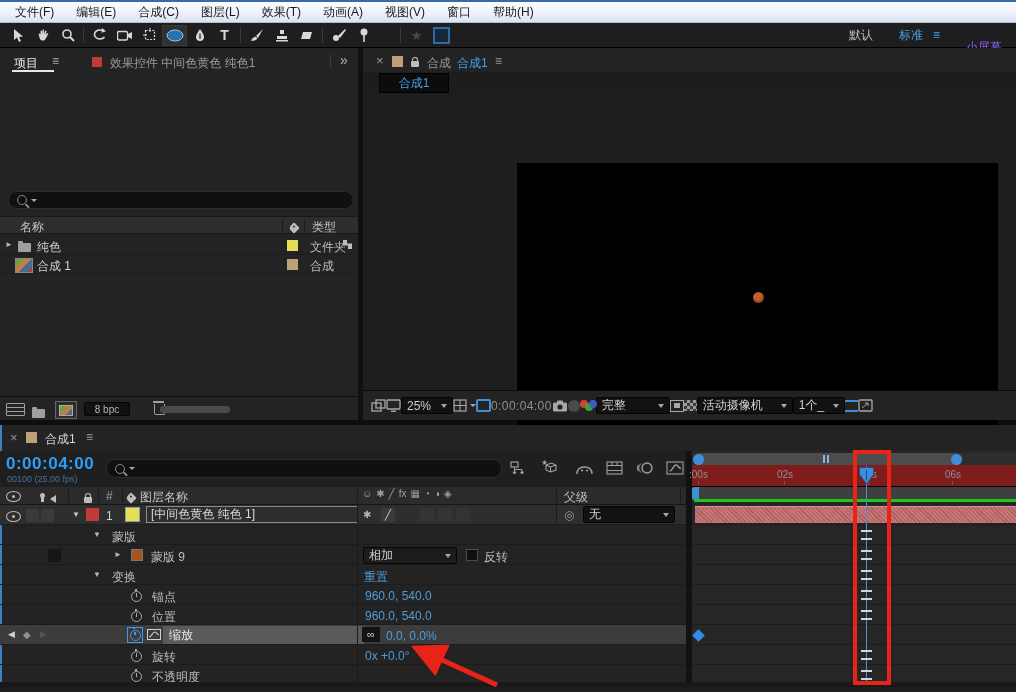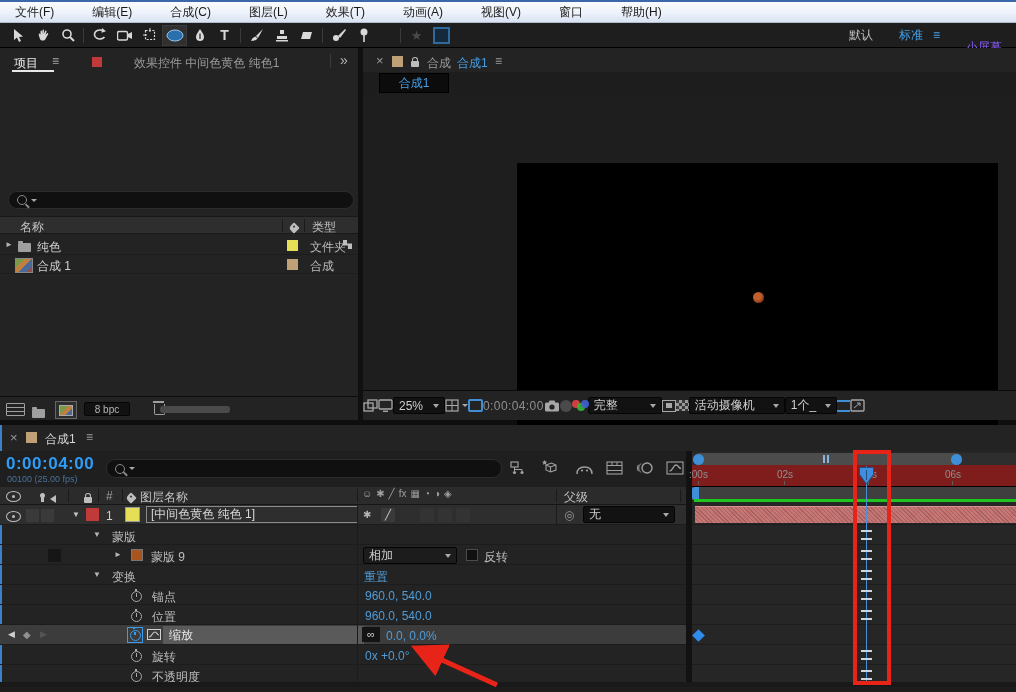--- a/index.html
+++ b/index.html
@@ -7,21 +7,21 @@
        font-family:"Liberation Sans","DejaVu Sans",sans-serif;font-size:12px;color:#c8c8c8;}
   .abs{position:absolute;}
   .flex{display:flex;align-items:center;}
   .gi{display:inline-block;line-height:1;}
   .blue{color:#44a0e8;}
   .val{color:#4f9cd8;}
   .dim{color:#9a9a9a;}
   
   #menubar{left:0;top:0;width:1016px;height:23px;box-sizing:border-box;display:flex;align-items:center;
     background:linear-gradient(180deg,#fafcff,#edf2fb 55%,#d9e3f2);border-top:2px solid #3a68a8;
-    border-bottom:1px solid #b2bccd;color:#1a1a1a;padding-left:4px;gap:16px;}
+    border-bottom:1px solid #b2bccd;color:#1a1a1a;padding-left:4px;}
   .menu-item{padding:0 11px;font-size:12px;cursor:default;}
   
   #toolbar{left:0;top:23px;width:1016px;height:25px;box-sizing:border-box;background:#1e1e1e;
     border-bottom:1px solid #000;display:flex;align-items:center;padding-left:5px;}
   .tool{width:25px;height:21px;display:flex;align-items:center;justify-content:center;color:#d8d8d8;}
   .tool.active{background:#303030;border:1px solid #3a3a3a;box-sizing:border-box;}
   .tsep{width:1px;height:15px;background:#3a3a3a;margin:0 3px;}
   
   .well{background:#121212;border:1px solid #050505;border-radius:2px;height:17px;box-sizing:border-box;
         display:flex;align-items:center;padding:0 5px;color:#cfcfcf;}
@@ -173,21 +173,21 @@
       <span style="color:#8b5cf6;margin-top:24px;">小屏幕</span>
     </div>
   </div>
 
   <div class="abs" style="left:0;top:48px;width:358px;height:372px;background:#232323;">
 
     <span class="abs" style="left:14px;top:7px;color:#e8e8e8;">项目</span>
     <span class="abs" style="left:12px;top:22px;width:42px;height:2px;background:#e8e8e8;"></span>
     <span class="abs gi" style="left:52px;top:7px;color:#aaa;">≡</span>
     <span class="abs swatch" style="left:92px;top:9px;width:10px;height:10px;background:#c13a3a;"></span>
-    <span class="abs dim" style="left:110px;top:7px;margin-left:24px;">效果控件 中间色黄色 纯色1</span>
+    <span class="abs dim" style="left:110px;top:7px;">效果控件 中间色黄色 纯色1</span>
     <span class="abs gi" style="left:340px;top:5px;color:#b5b5b5;font-size:14px;">»</span>
     <span class="abs" style="left:330px;top:6px;width:1px;height:14px;background:#3a3a3a;"></span>
 
     <div class="abs searchbox" style="left:8px;top:143px;width:346px;height:18px;">
       <span class="mag"></span>
       <span class="chev" style="margin-left:4px;border-top-width:3px;"></span>
     </div>
 
     <div class="abs" style="left:0;top:168px;width:358px;height:18px;background:#2e2e2e;border-top:1px solid #191919;border-bottom:1px solid #191919;box-sizing:border-box;">
       <span class="abs" style="left:20px;top:2px;color:#c5c5c5;">名称</span>
@@ -240,21 +240,21 @@
     <div class="abs" style="left:16px;top:25px;width:70px;height:20px;background:#0c0c0c;border:1px solid #000;box-sizing:border-box;display:flex;align-items:center;justify-content:center;">
       <span class="blue">合成1</span>
     </div>
     
     <div class="abs" style="left:0;top:46px;width:653px;height:296px;background:#1e1e1e;">
       <div class="abs" style="left:154px;top:69px;width:481px;height:268px;background:#000;">
         <span class="abs" style="left:236px;top:129px;width:11px;height:11px;border-radius:50%;background:radial-gradient(circle at 40% 38%,#c2602c 0 35%,#8a3c1e 70%,#5a2410);"></span>
       </div>
     </div>
     
-    <div class="abs flex" style="left:0;top:342px;width:653px;height:30px;background:#232323;border-top:1px solid #0a0a0a;box-sizing:border-box;padding-left:0;">
+    <div class="abs flex" style="left:0;top:342px;width:653px;height:30px;background:#232323;border-top:1px solid #0a0a0a;box-sizing:border-box;padding-left:8px;">
       <span>
           <svg width="15" height="13">
             <rect x="1" y="4" width="9" height="8" fill="none" stroke="#a8a8a8" stroke-width="1.3"></rect>
             <rect x="5" y="1" width="9" height="8" fill="none" stroke="#a8a8a8" stroke-width="1.3"></rect>
           </svg>
         </span>
       <span>
           <svg width="15" height="13">
             <rect x="1" y="1" width="13" height="9" rx="1" fill="none" stroke="#a8a8a8" stroke-width="1.3"></rect>
             <line x1="5" y1="12.4" x2="10" y2="12.4" stroke="#a8a8a8" stroke-width="1.6"></line>

